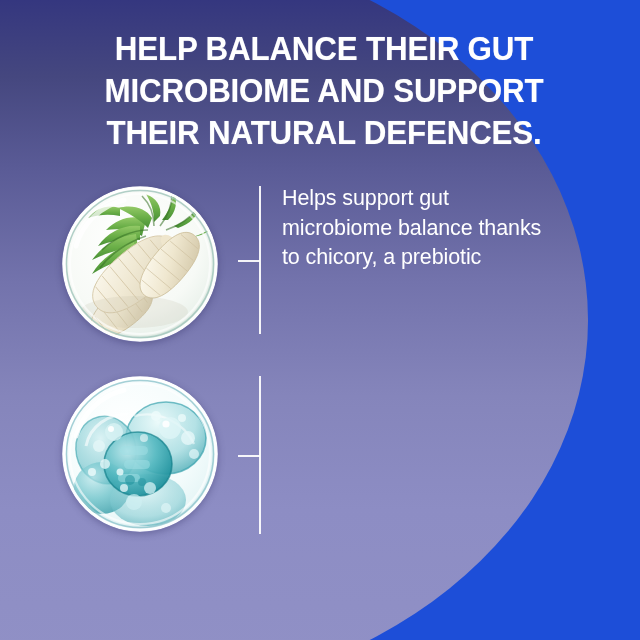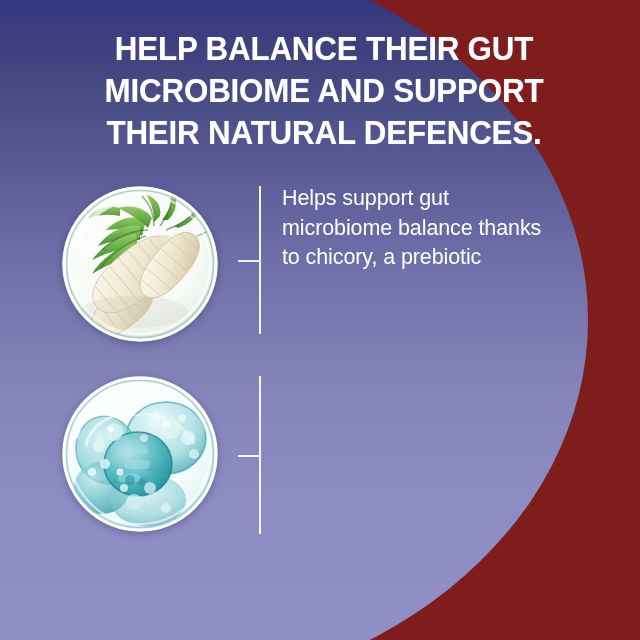--- a/index.html
+++ b/index.html
@@ -2,21 +2,21 @@
 <html><head>
 <meta charset="utf-8">
 <style>
   html,body{margin:0;padding:0;}
   body{
     width:640px;height:640px;
     background:#ffffff;
     font-family:"Liberation Sans","DejaVu Sans",sans-serif;
     overflow:hidden;
   }
-  #stage{position:relative;width:640px;height:640px;background:#7f1d1d;overflow:hidden;}
+  #stage{position:relative;width:640px;height:640px;background:#1d4ed8;overflow:hidden;}
 
   
   .blob{
     position:absolute;
     left:-360px; top:-60px;
     width:948px; height:760px;
     border-radius:50%;
     background:linear-gradient(180deg,
         #2e3180 0%,
         #35377f 8%,

